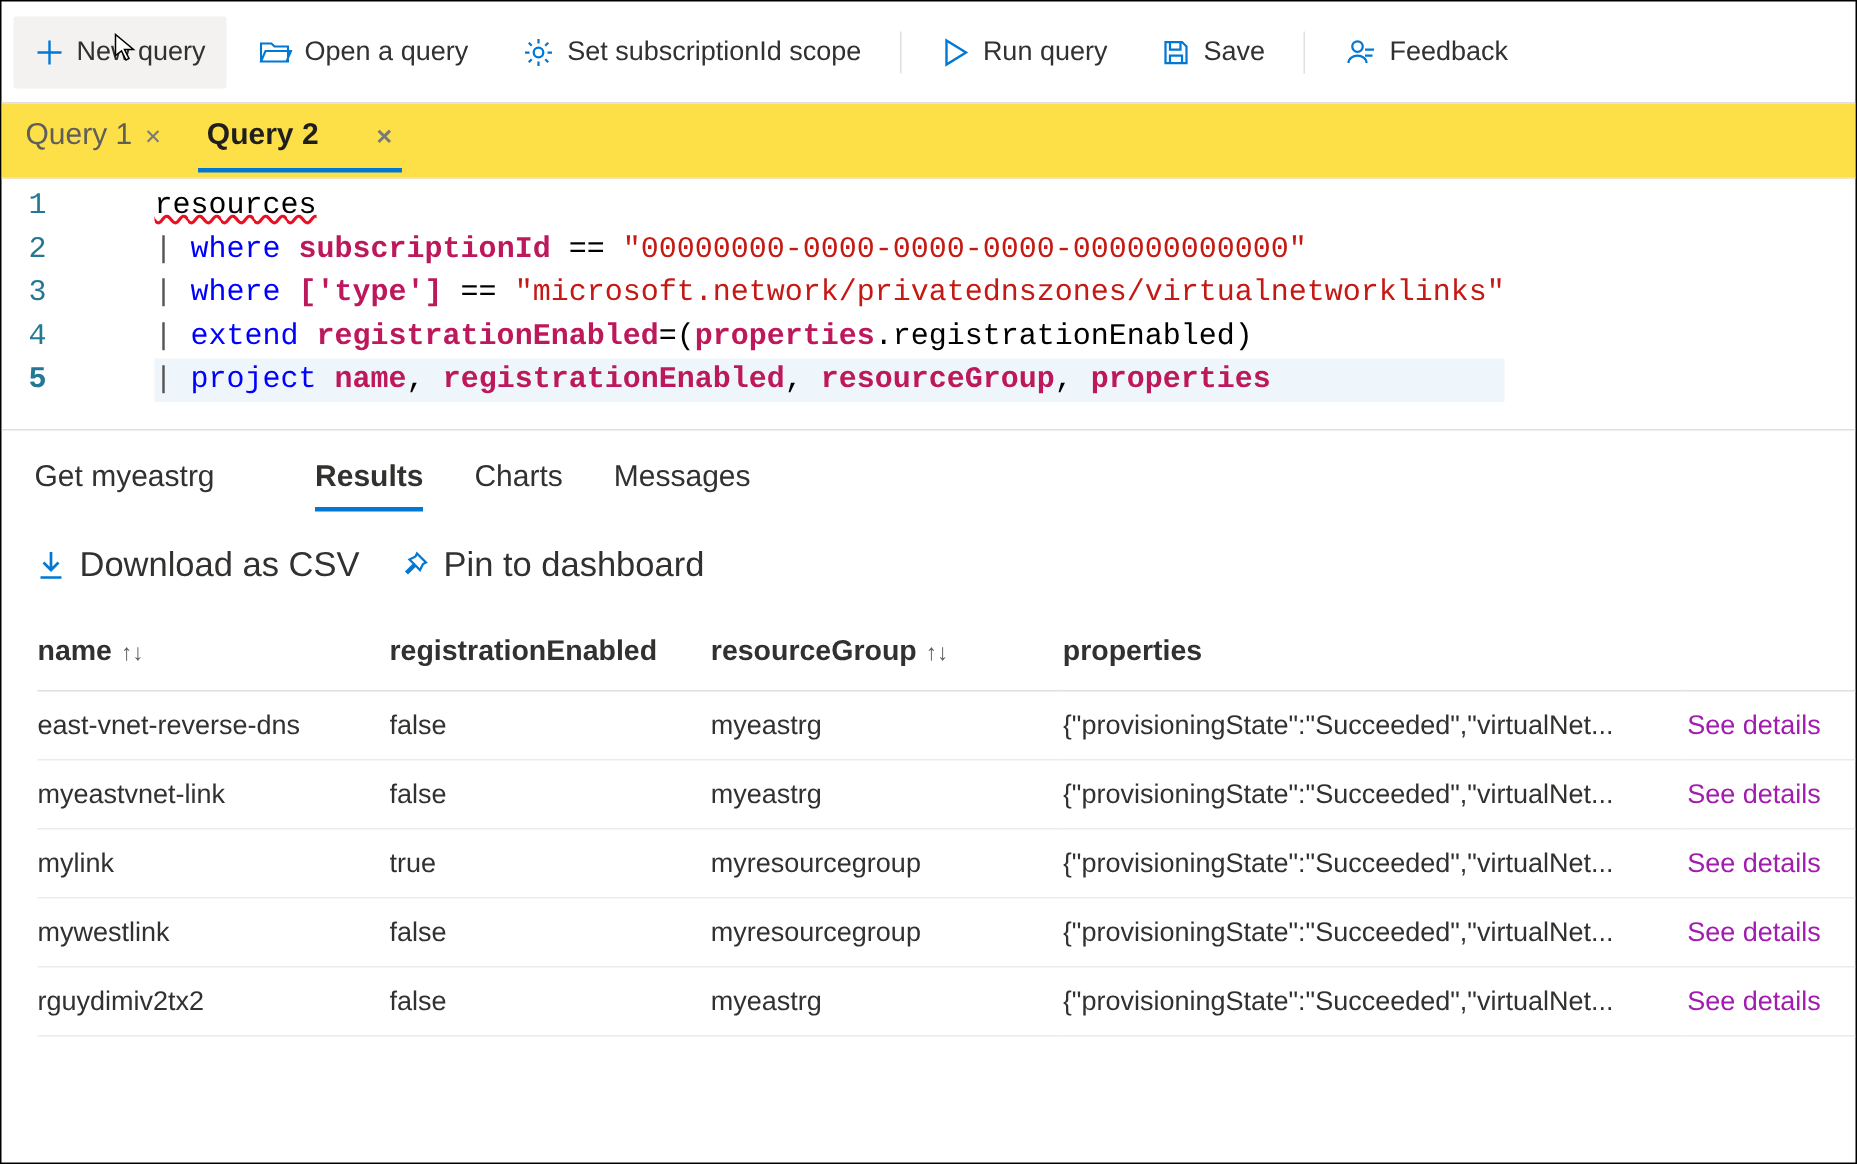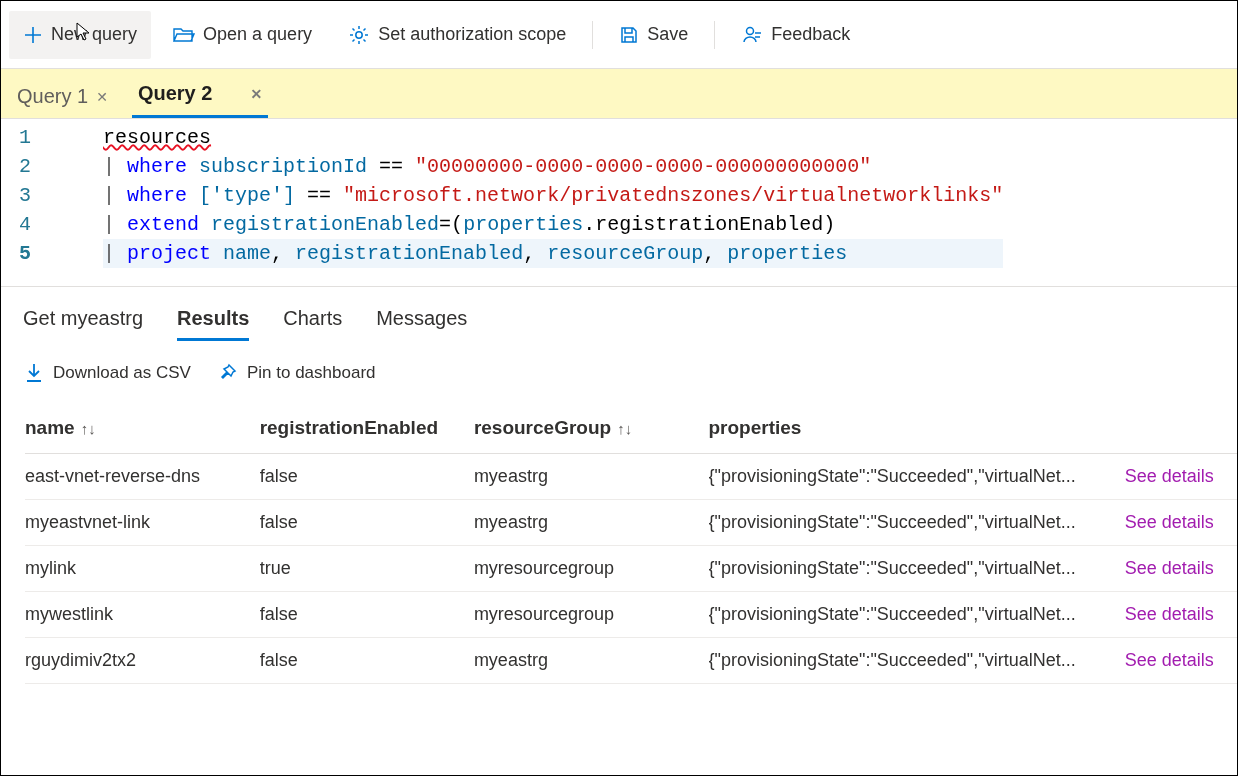--- a/index.html
+++ b/index.html
@@ -37,22 +37,22 @@
   .tb-icon { color: #0078d4; display:flex; align-items:center; }
   .sep { width:1px; height:28px; background:#e1dfdd; margin:0 4px; }
   .cursor-arrow {
     position: absolute;
     left: 76px;
     top: 22px;
     pointer-events: none;
   }
   .tabs-bar {
     display: flex;
-    align-items: flex-end;
-    background: #fef9c3;
+    align-items: flex-start;
+    background: #fde047;
     border-bottom: 1px solid #e1dfdd;
     height: 50px;
     padding-left: 10px;
     gap: 18px;
   }
   .qtab {
     display: flex;
     align-items: center;
     gap: 6px;
     padding: 10px 6px 10px 6px;
@@ -73,38 +73,38 @@
     line-height: 29px;
     display: flex;
     padding: 4px 0 18px 0;
     border-bottom: 1px solid #e1dfdd;
   }
   .gutter { text-align: right; color:#237893; padding: 0 24px 0 18px; user-select:none; }
   .code .line { white-space: pre; margin-left: 48px; }
   .line.highlight { background:#eef5fb; }
   .tk-pipe { color:#555; }
   .tk-kw { color:#0000ff; }
-  .tk-id { color:#0369a1; } 
+  .tk-id { color:#be185d;font-weight:bold; } 
   .tk-op { color:#000; }
   .tk-str { color:#c41a16; }
   .tk-plain { color:#000; }
   .underline-err { text-decoration: wavy underline #e81123; text-decoration-skip-ink:none; }
   .results-tabs {
     display: flex;
     gap: 34px;
     padding: 20px 22px 0 22px;
     font-size: 20px;
   }
   .rtab { color:#323130; cursor:pointer; padding-bottom:8px; }
-  .rtab.active { font-weight:600; border-bottom:3px solid #0078d4; }
+  .rtab.active { font-weight:600; border-bottom:3px solid #0078d4;margin-left:33px; }
   .results-actions {
     display:flex;
     gap: 26px;
     padding: 22px 24px 10px 24px;
-    font-size: 17px;
+    font-size: 23px;
     align-items:center;
   }
   .ract { display:flex; align-items:center; gap:10px; cursor:pointer; }
   .ract .ic { color:#0078d4; display:flex; }
   table.results {
     width: calc(100% - 24px);
     margin: 14px 0 12px 24px;
     border-collapse: collapse;
     font-size: 18px;
   }
@@ -156,23 +156,31 @@
     </span>
     <span>Open a query</span>
   </div>
   <div class="tb-btn">
     <span class="tb-icon">
       <svg width="22" height="22" viewBox="0 0 22 22">
           <circle cx="11" cy="11" r="3.2" fill="none" stroke="#0078d4" stroke-width="1.5"></circle>
           <path d="M11 2v3M11 17v3M2 11h3M17 11h3M4.5 4.5l2 2M15.5 15.5l2 2M17.5 4.5l-2 2M6.5 15.5l-2 2" stroke="#0078d4" stroke-width="1.5"></path>
         </svg>
     </span>
-    <span>Set authorization scope</span>
+    <span>Set subscriptionId scope</span>
   </div>
   <div class="sep"></div>
+  <div class="tb-btn">
+    <span class="tb-icon">
+      <svg width="20" height="20" viewBox="0 0 20 20">
+          <path d="M4 2 L17 10 L4 18 Z" fill="none" stroke="#0078d4" stroke-width="1.6"></path>
+        </svg>
+    </span>
+    <span>Run query</span>
+  </div>
   <div class="tb-btn">
     <span class="tb-icon">
       <svg width="20" height="20" viewBox="0 0 20 20">
           <path d="M3 3h11l3 3v11H3z M6 3v5h7V3 M6 17v-5h8v5" fill="none" stroke="#0078d4" stroke-width="1.5"></path>
         </svg>
     </span>
     <span>Save</span>
   </div>
   <div class="sep"></div>
   <div class="tb-btn">

